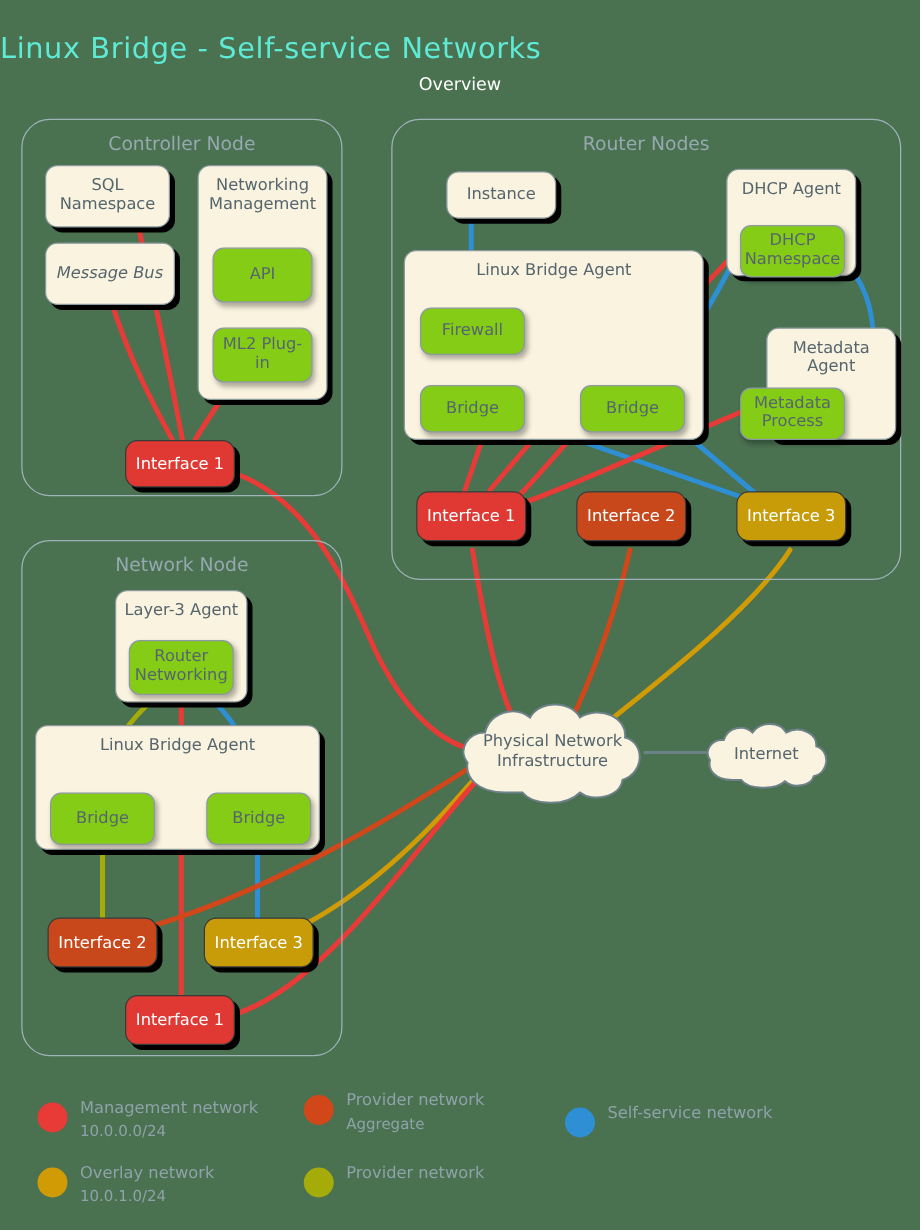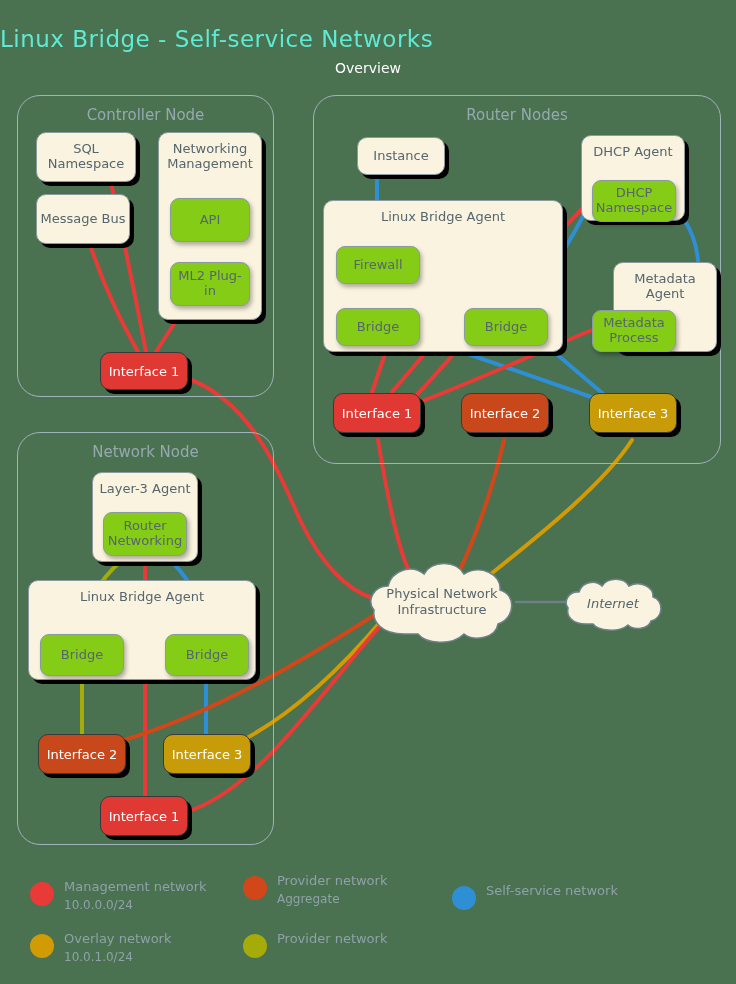--- a/index.html
+++ b/index.html
@@ -132,21 +132,21 @@
 
   <div id="nodes">
 
     <div class="frame" style="left:17px;top:95px;width:255px;height:300px;">
       <div class="frame-title">Controller Node</div>
     </div>
 
     <div class="box" style="left:36px;top:132px;width:100px;height:50px;">
       <span>SQL Namespace</span>
     </div>
-    <div class="box" style="left:36px;top:194px;width:94px;height:50px;">
+    <div class="box" style="left:36px;top:194px;width:104px;height:50px;font-style:italic;">
       <span>Message Bus</span>
     </div>
 
     <div class="box cont" style="left:158px;top:132px;width:104px;height:188px;">
       <span>Networking Management</span>
     </div>
     <div class="ibox" style="left:170px;top:198px;width:80px;height:44px;">
       <span>API</span>
     </div>
     <div class="ibox" style="left:170px;top:262px;width:80px;height:44px;">
@@ -235,21 +235,21 @@
 
     <div class="cloud" style="left:364px;top:556px;width:156px;height:92px;">
       <svg width="156" height="92" viewBox="0 0 156 92">
         <path d="M40,78 C18,78 8,66 10,54 C2,44 10,30 24,30 C28,14 48,8 60,18
                  C68,4 92,4 100,18 C116,8 138,18 136,34 C152,38 152,62 134,68
                  C132,82 110,86 100,78 C88,90 62,88 54,78 Z" fill="#faf3df" stroke="#6d8189" stroke-width="1.6"></path>
       </svg>
       <div class="ctext">Physical Network Infrastructure</div>
     </div>
 
-    <div class="cloud" style="left:560px;top:576px;width:106px;height:56px;font-style:italic;">
+    <div class="cloud" style="left:560px;top:576px;width:106px;height:56px;">
       <svg width="106" height="56" viewBox="0 0 106 56">
         <path d="M26,48 C12,48 6,40 8,32 C3,25 9,15 19,16 C22,6 35,3 42,10
                  C48,1 64,1 69,10 C80,4 94,11 93,21 C104,24 104,42 91,45
                  C89,53 74,55 68,49 C59,57 38,55 33,48 Z" fill="#faf3df" stroke="#6d8189" stroke-width="1.6"></path>
       </svg>
       <div class="ctext">Internet</div>
     </div>
 
     <div class="legend">
 

